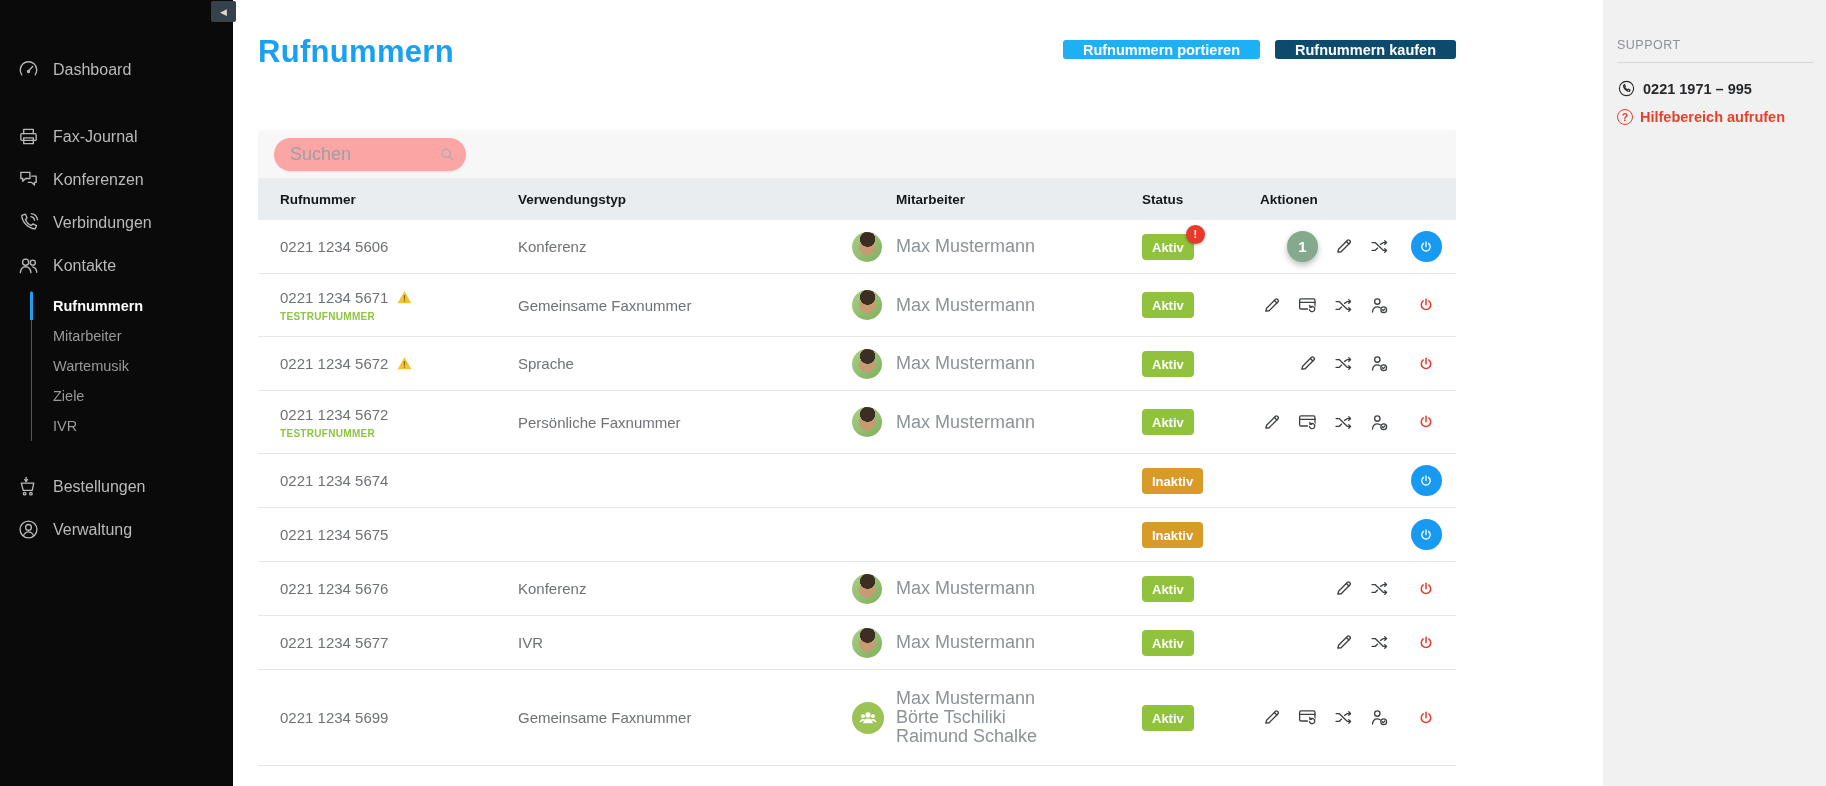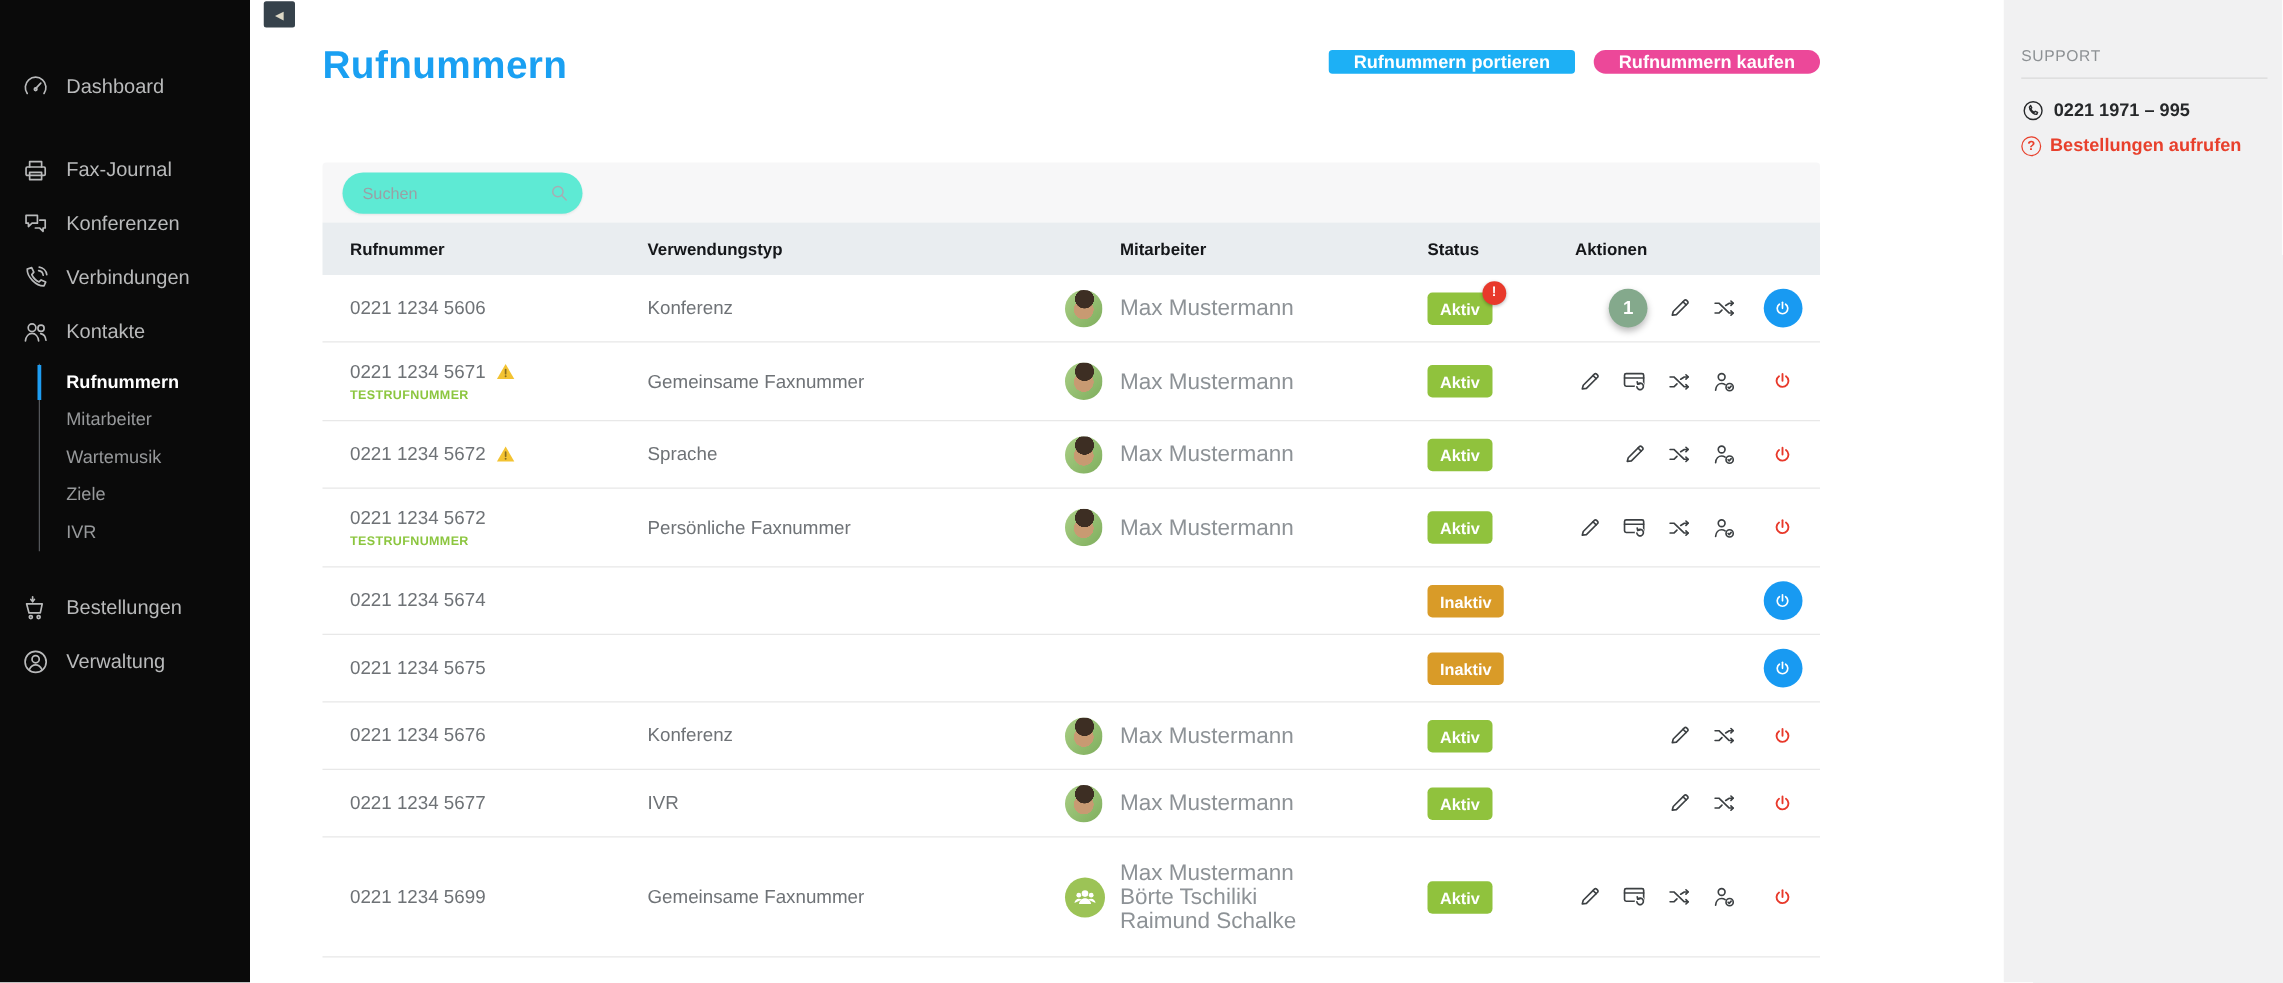--- a/index.html
+++ b/index.html
@@ -4,21 +4,21 @@
 <style>
   * { box-sizing: border-box; margin: 0; padding: 0; }
   html,body { width:1826px; height:786px; }
   body {
     position: relative; overflow: hidden; background:#fff;
     font-family: "Liberation Sans", sans-serif;
   }
   svg { display:block; }
 
   
-  .sidebar { position:absolute; left:0; top:0; width:200px; height:786px; background:#0a0a0a; z-index:2; }
+  .sidebar { position:absolute; left:0; top:0; width:233px; height:786px; background:#0a0a0a; z-index:2; }
   .collapse-btn {
     position:absolute; left:211px; top:1px; width:25px; height:21px; background:#36424b;
     color:#ddd9c6; font-size:9px; display:flex; align-items:center; justify-content:center;
     border:none; border-radius:2px; cursor:pointer; z-index:3;
   }
   .nav { padding-top:48px; }
   .nav-item { display:flex; align-items:center; height:43px; padding-left:17px; color:#b9babb; font-size:16px; cursor:pointer; }
   .nav-item .nicon { width:23px; height:23px; margin-right:13px; flex:none; }
   .nav-item .nicon svg { width:23px; height:23px; stroke:#b9babb; fill:none; stroke-width:1.4; stroke-linecap:round; stroke-linejoin:round; }
   .nav-item.active { color:#fff; font-weight:bold; }
@@ -30,27 +30,27 @@
   .submenu-item.active::before { content:''; position:absolute; left:-2px; top:1px; bottom:1px; width:3px; background:#1e9df2; }
 
   
   .main { position:absolute; left:233px; top:0; width:1370px; height:786px; background:#fff; }
   .content { margin-left:25px; width:1198px; }
   .page-head { position:relative; padding-top:34px; height:96px; }
   .page-title { font-size:31px; color:#1aa0f2; font-weight:bold; letter-spacing:.3px; }
   .head-buttons { position:absolute; right:0; top:40px; display:flex; gap:15px; }
   .btn { height:19px; padding:0 20px; border:none; border-radius:3px; color:#fff; font-weight:bold; font-size:14.5px; cursor:pointer; }
   .btn.light { background:#1db0f5; min-width:197px; }
-  .btn.dark  { background:#ec4899; min-width:178px;border-radius:10px; }
+  .btn.dark  { background:#0c4a6e; min-width:178px; }
 
   .table-card { margin-top:34px; }
   .search-band { height:48px; background:#f7f7f8; display:flex; align-items:center; padding-left:16px; border-radius:3px 3px 0 0; }
   .search-pill { position:relative; width:192px; }
-  .search-input { width:100%; height:33px; border:none; border-radius:17px; background:#5eead4; padding:0 34px 0 16px;
-    font-size:13px; color:#555; box-shadow:0 1px 2px rgba(0,0,0,.07); outline:none; font-family:inherit; }
+  .search-input { width:100%; height:33px; border:none; border-radius:17px; background:#fca5a5; padding:0 34px 0 16px;
+    font-size:18px; color:#555; box-shadow:0 1px 2px rgba(0,0,0,.07); outline:none; font-family:inherit; }
   .search-input::placeholder { color:#9aa0a5; }
   .search-icon { position:absolute; right:9px; top:7px; }
   .search-icon svg { width:19px; height:19px; stroke:#a7adb3; fill:none; stroke-width:1.5; stroke-linecap:round; }
 
   .grid7 { display:grid; grid-template-columns:260px 320px 58px 246px 118px 136px 60px; align-items:center; }
   .thead { background:#e9edf0; height:42px; font-size:13.5px; font-weight:bold; color:#15171a; }
   .pad-l { padding-left:22px; }
 
   .trow { border-bottom:1px solid #e8e8e8; min-height:54px; }
   .trow.tall { min-height:63px; }
@@ -643,15 +643,15 @@
     <span>
       <svg viewBox="0 0 24 24">
           <circle cx="12" cy="12" r="9"></circle>
           <path d="M8.2 8.4c0 3.4 4 7.4 7.4 7.4l.9-2-2.3-1.1-1 1c-1.6-.7-2.9-2-3.6-3.6l1-1-1.1-2.3z"></path>
         </svg>
     </span>
     <span>0221 1971 – 995</span>
   </div>
   <div class="help-row">
     <span class="help-circle">?</span>
-    <span>Bestellungen aufrufen</span>
+    <span>Hilfebereich aufrufen</span>
   </div>
 </aside>
 
 </body></html>

